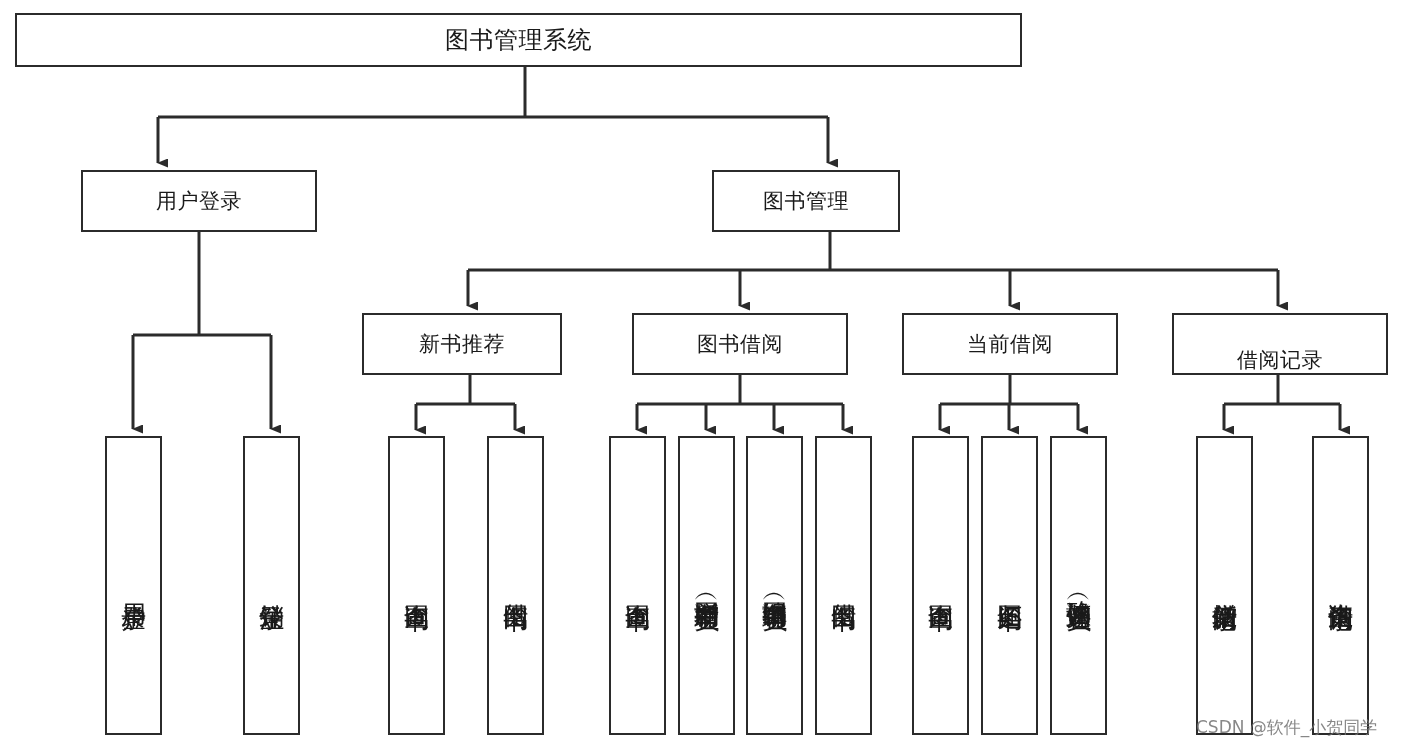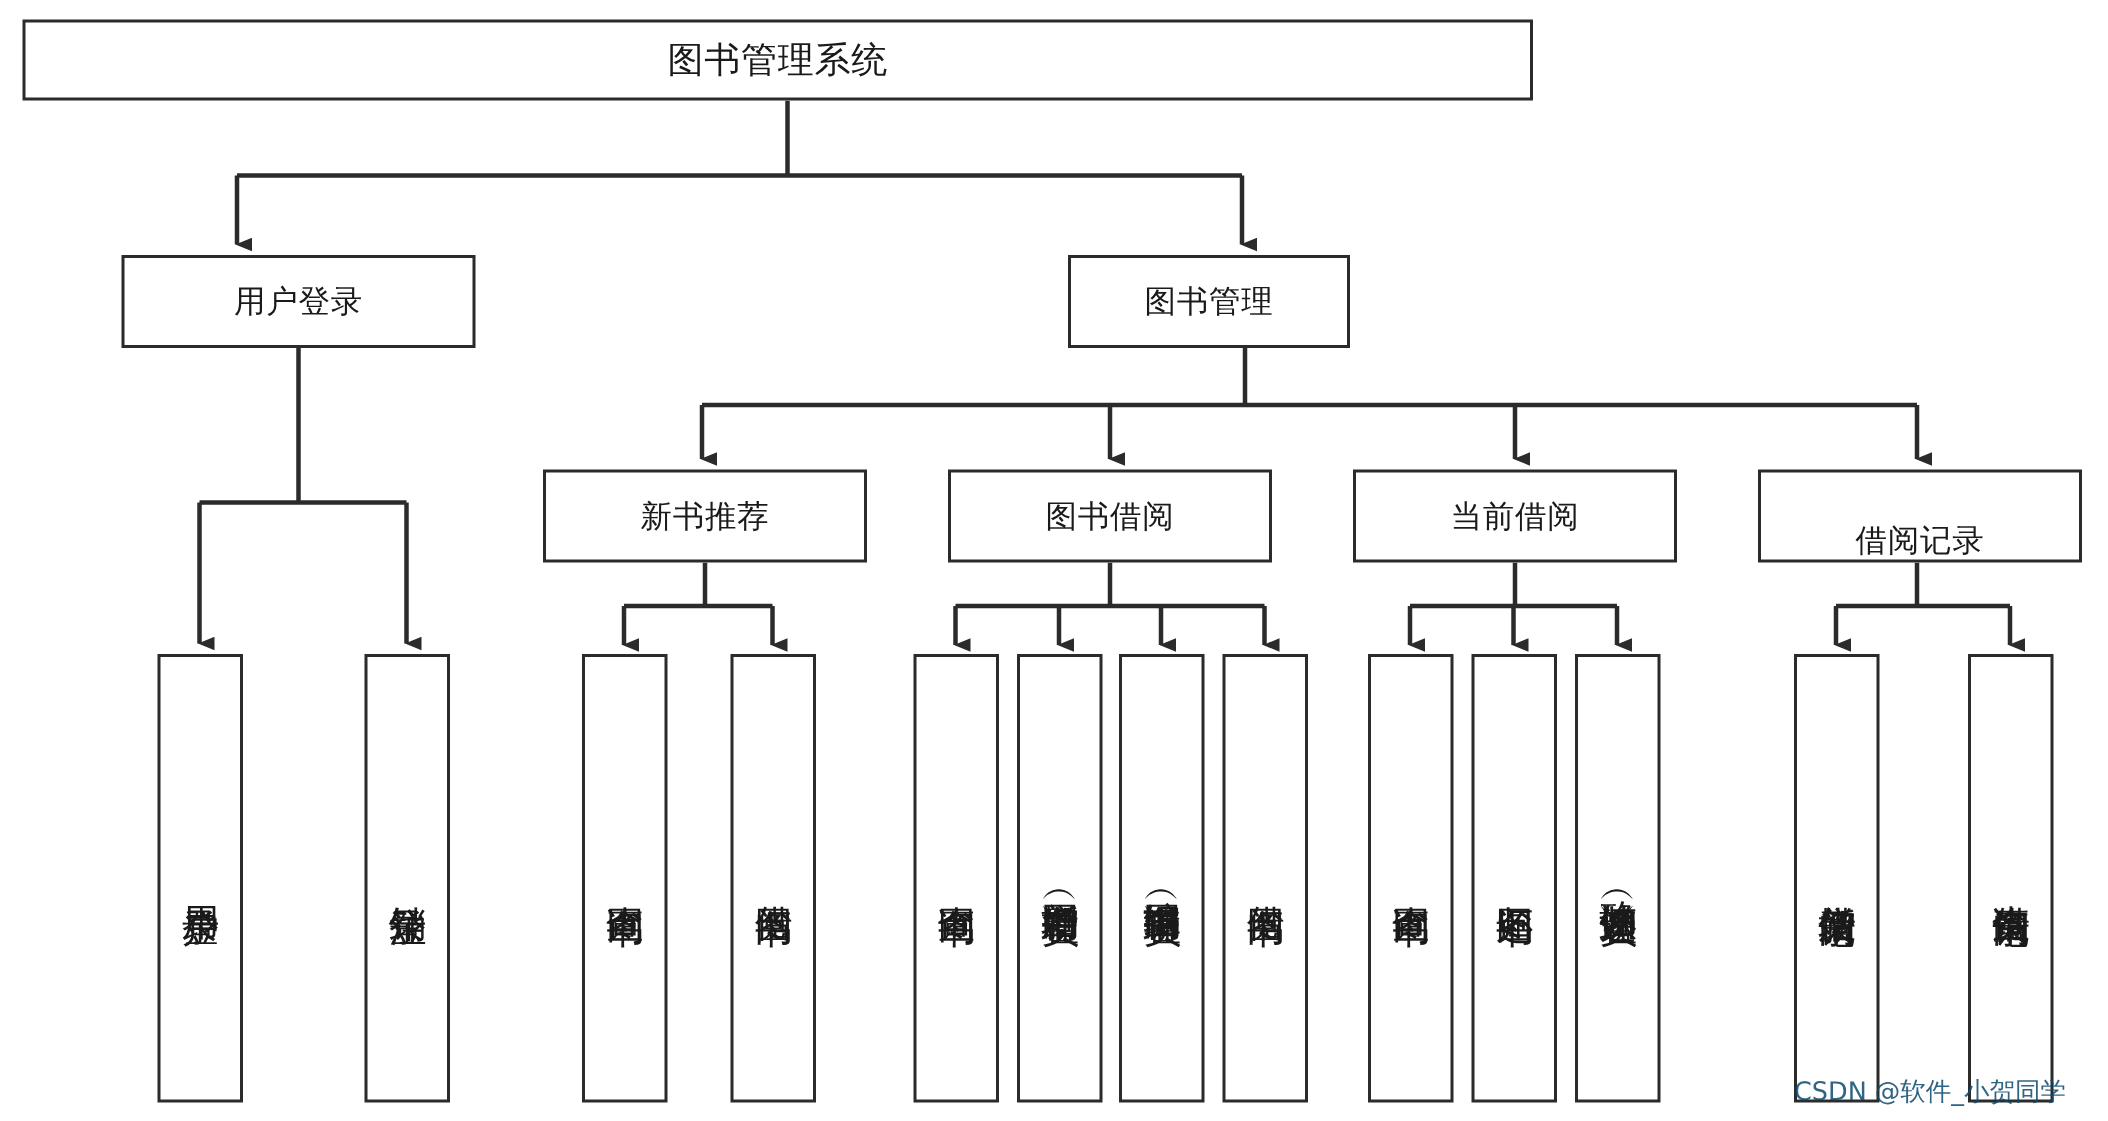--- a/index.html
+++ b/index.html
@@ -62,21 +62,21 @@
     line-height: 1.02;
     letter-spacing: 1px;
     white-space: nowrap;
   }
   .node.vert.tall .label {
     font-size: 25px;
   }
   .watermark {
     position: absolute;
     z-index: 5;
-    color: #0c4a6e;
+    color: #737373;
     font-size: 17px;
     white-space: nowrap;
     opacity: 0.85;
     font-family: "DejaVu Sans", "Liberation Sans", sans-serif;
   }
 </style>
 </head>
 <body>
 
 <div id="canvas">
@@ -136,21 +136,21 @@
   </div>
 
   <div class="node horiz" style="left:81px; top:170px; width:236px; height:62px;">
     <span class="label">用户登录</span>
   </div>
 
   <div class="node horiz" style="left:712px; top:170px; width:188px; height:62px;justify-content:center;">
     <span class="label">图书管理</span>
   </div>
 
-  <div class="node horiz" style="left:362px; top:313px; width:216px; height:62px;">
+  <div class="node horiz" style="left:362px; top:313px; width:200px; height:62px;">
     <span class="label">新书推荐</span>
   </div>
 
   <div class="node horiz" style="left:632px; top:313px; width:216px; height:62px;">
     <span class="label">图书借阅</span>
   </div>
 
   <div class="node horiz" style="left:902px; top:313px; width:216px; height:62px;">
     <span class="label">当前借阅</span>
   </div>

